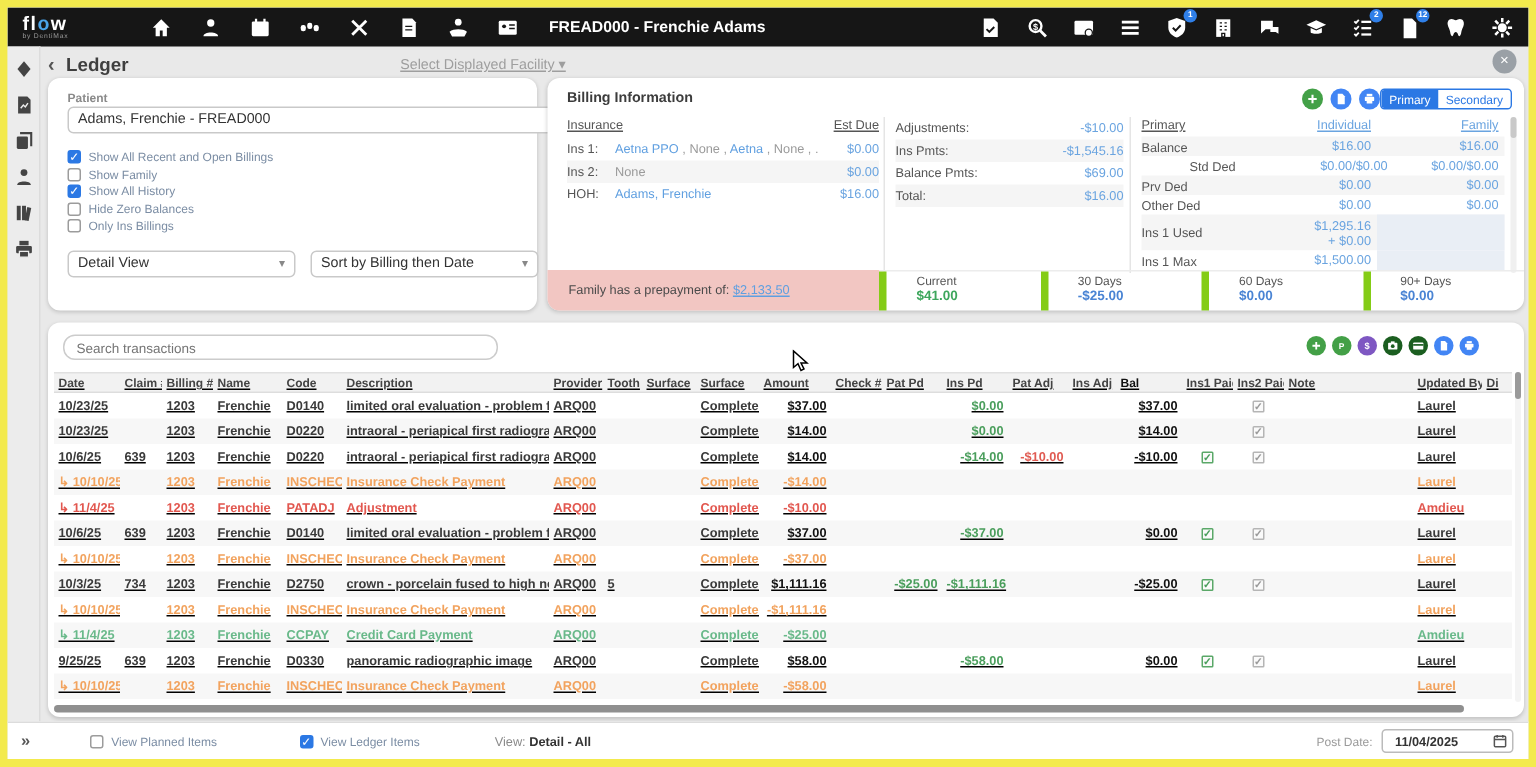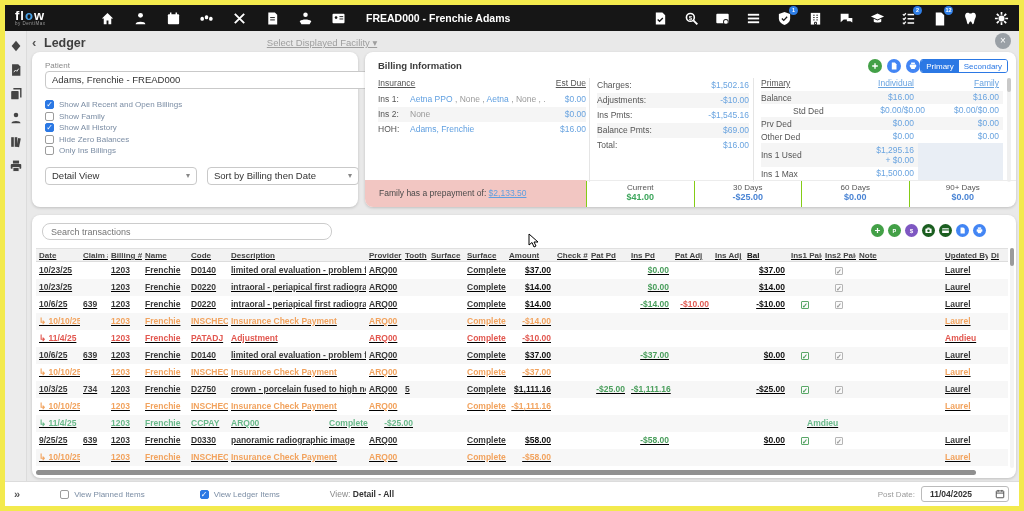--- a/index.html
+++ b/index.html
@@ -30,21 +30,21 @@
   #back{position:absolute;left:0;top:0;font-size:13px;color:#555;font-weight:bold;cursor:pointer;}
   #pgtitle{position:absolute;left:12px;top:1px;font-size:12.5px;font-weight:bold;color:#3f3f3f;}
   #facility{position:absolute;left:210px;width:160px;top:2px;text-align:center;font-size:9.5px;color:#9e9e9e;text-decoration:underline;cursor:pointer;}
   #closebtn{position:absolute;right:-2px;top:-2px;width:16px;height:16px;border-radius:50%;background:#9aa0a6;color:#fff;font-size:10px;line-height:15px;text-align:center;cursor:pointer;}
 
   .card{position:absolute;background:#fff;border-radius:8px;box-shadow:0 1px 3px rgba(0,0,0,.18);}
 
   
   #filters{left:27px;top:47px;width:326px;height:155px;}
   .sm-label{font-size:8px;color:#8a8a8a;}
-  #patient-label{position:absolute;left:13px;top:9px;}
+  #patient-label{position:absolute;left:13px;top:9px;font-weight:bold;}
   .select{position:absolute;height:18px;border:1px solid #c9c9c9;border-radius:4px;background:#fff;font-size:9.5px;color:#333;line-height:16px;padding:0 6px;cursor:pointer;}
   .select .caret{position:absolute;right:6px;top:0;color:#888;font-size:8px;}
   #patient-select{left:13px;top:19px;width:352px;}
   #fchecks{position:absolute;left:13px;top:48px;display:flex;flex-direction:column;gap:2.5px;}
   .chk{display:flex;align-items:center;gap:5px;cursor:pointer;}
   .box{width:9px;height:9px;border:1px solid #9c9c9c;border-radius:2px;background:#fff;font-size:8px;line-height:8px;text-align:center;color:#fff;}
   .box.on{background:#2b78e4;border-color:#2b78e4;}
   .chk .lbl{font-size:8px;color:#7b8da4;}
   #view-select{left:13px;top:115px;width:152px;}
   #sort-select{left:175px;top:115px;width:152px;}
@@ -76,21 +76,21 @@
   .cov-hd{display:flex;height:13px;font-size:8.5px;color:#555;}
   .cov-hd span{text-decoration:underline;}
   .cov-row{display:flex;font-size:8.5px;align-items:center;}
   .cov-l{width:72px;color:#555;}
   .cov-i,.cov-f{width:85px;text-align:right;color:#6aa4e0;padding-right:4px;white-space:pre-line;line-height:1.2;}
   #cov-scroll{position:absolute;left:642px;top:26px;width:4px;height:104px;background:#f0f0f0;border-radius:2px;}
   #cov-scroll .th{width:4px;height:14px;background:#c9c9c9;border-radius:2px;}
   #prepay{position:absolute;left:0;top:128px;width:221px;height:27px;background:#f2c6c2;border-radius:0 0 0 8px;line-height:27px;padding-left:14px;font-size:8.5px;color:#4a4a4a;white-space:nowrap;}
   #prepay a{color:#5f9fe0;text-decoration:underline;cursor:pointer;}
   #aging{position:absolute;left:221px;top:128px;right:0;height:27px;display:flex;border-top:1px solid #ececec;}
-  .age{flex:1;border-left:1px solid #84cc16;text-align:center;padding-top:2px;}
+  .age{flex:1;border-left:5px solid #84cc16;padding-top:2px;padding-left:20px;}
   .age .al{font-size:8px;color:#555;}
   .age .av{font-size:9px;font-weight:bold;}
   .age .green{color:#3da65c;} .age .blue{color:#4a84d4;}
 
   
   #trans{left:27px;top:210px;width:984px;height:263px;overflow:hidden;}
   #search{position:absolute;left:10px;top:8px;width:290px;height:17px;border:1px solid #ccc;border-radius:8px;font-size:9px;color:#444;padding:0 8px;outline:none;}
   #tr-tools{position:absolute;right:30px;top:9px;display:flex;gap:4px;}
   .circle.sm{width:13px;height:13px;}
   #ttable{position:absolute;left:4px;top:33px;width:972px;height:226px;overflow:hidden;text-decoration:underline;}
@@ -386,24 +386,20 @@
             </div>
             <div class="ins-row">
               <span class="ins-lbl">HOH:</span>
               <span class="ins-val"><span class="lk">Adams, Frenchie</span></span>
               <span class="ins-due">$16.00</span>
             </div>
           </div>
     </div>
     <div class="vdiv" style="left:224px"></div>
     <div id="totals">
-          <div class="tot-row">
-            <span class="l">Charges:</span>
-            <span class="v">$1,502.16</span>
-          </div>
           <div class="tot-row">
             <span class="l">Adjustments:</span>
             <span class="v">-$10.00</span>
           </div>
           <div class="tot-row">
             <span class="l">Ins Pmts:</span>
             <span class="v">-$1,545.16</span>
           </div>
           <div class="tot-row">
             <span class="l">Balance Pmts:</span>
@@ -765,20 +761,21 @@
             <span class="tc c-note t-ins"></span>
             <span class="tc c-updated t-ins">Laurel</span>
             <span class="tc c-disc t-ins"></span>
           </div>
           <div class="trow">
             <span class="tc c-date t-pay">↳ 11/4/25</span>
             <span class="tc c-claim t-pay"></span>
             <span class="tc c-billing t-pay">1203</span>
             <span class="tc c-name t-pay">Frenchie</span>
             <span class="tc c-code t-pay">CCPAY</span>
+            <span class="tc c-desc t-pay">Credit Card Payment</span>
             <span class="tc c-provider t-pay">ARQ00</span>
             <span class="tc c-tooth t-pay"></span>
             <span class="tc c-surface t-pay"></span>
             <span class="tc c-status t-pay">Completed</span>
             <span class="tc c-amount num t-pay">-$25.00</span>
             <span class="tc c-check t-pay"></span>
             <span class="tc c-pat_pd num t-pay"></span>
             <span class="tc c-ins_pd num t-pay"></span>
             <span class="tc c-pat_adj num t-pay"></span>
             <span class="tc c-ins_adj num t-pay"></span>

